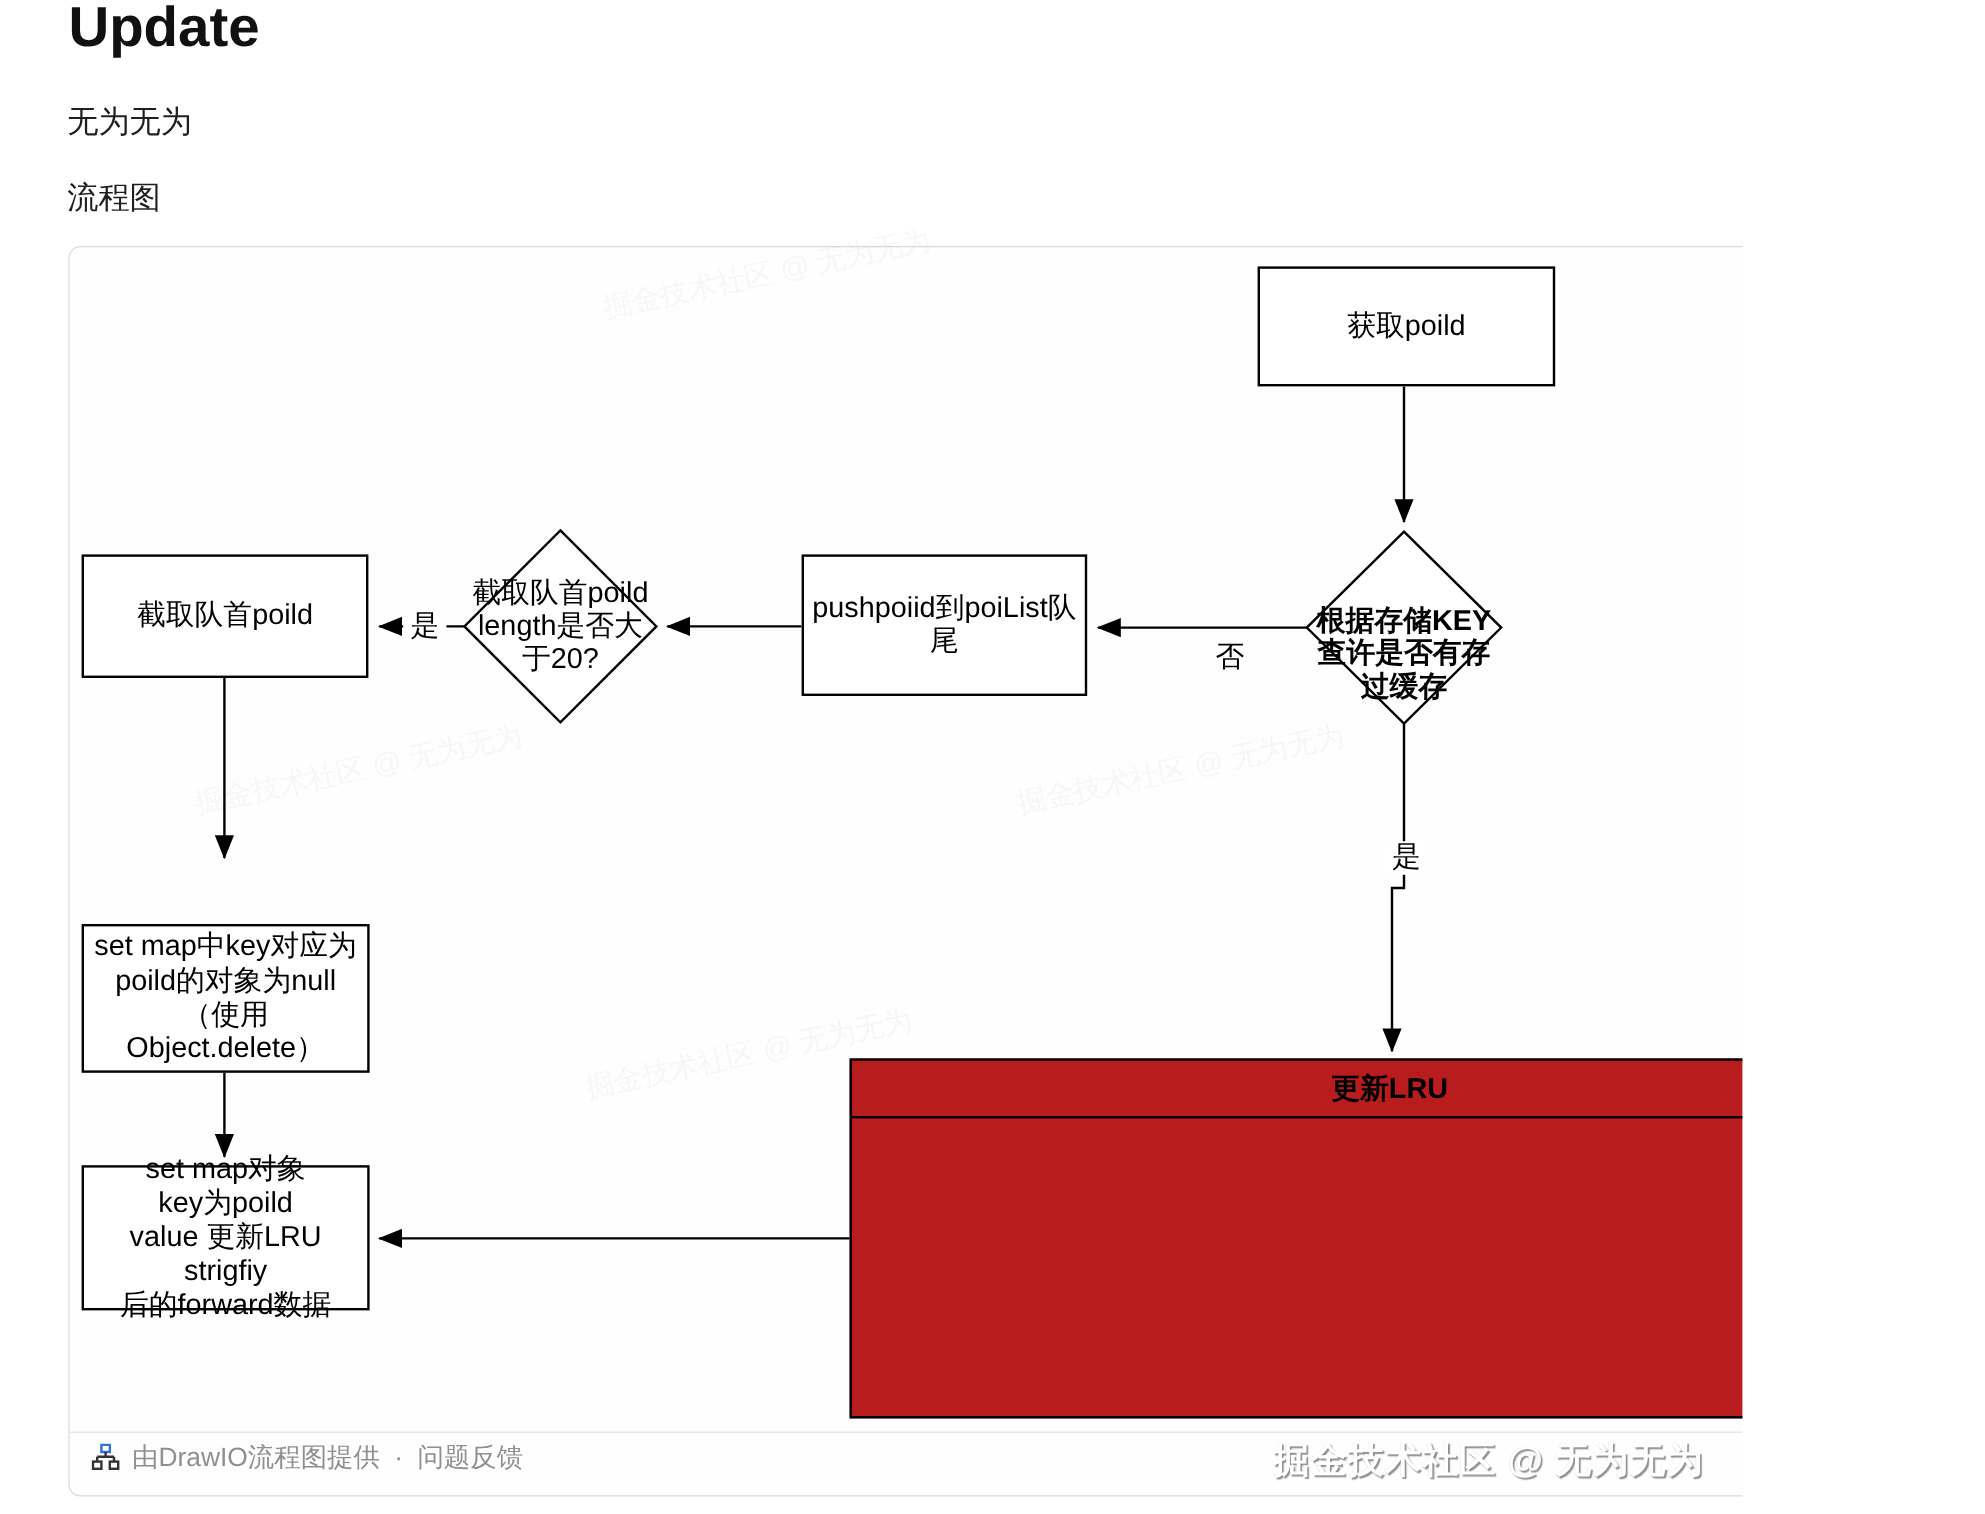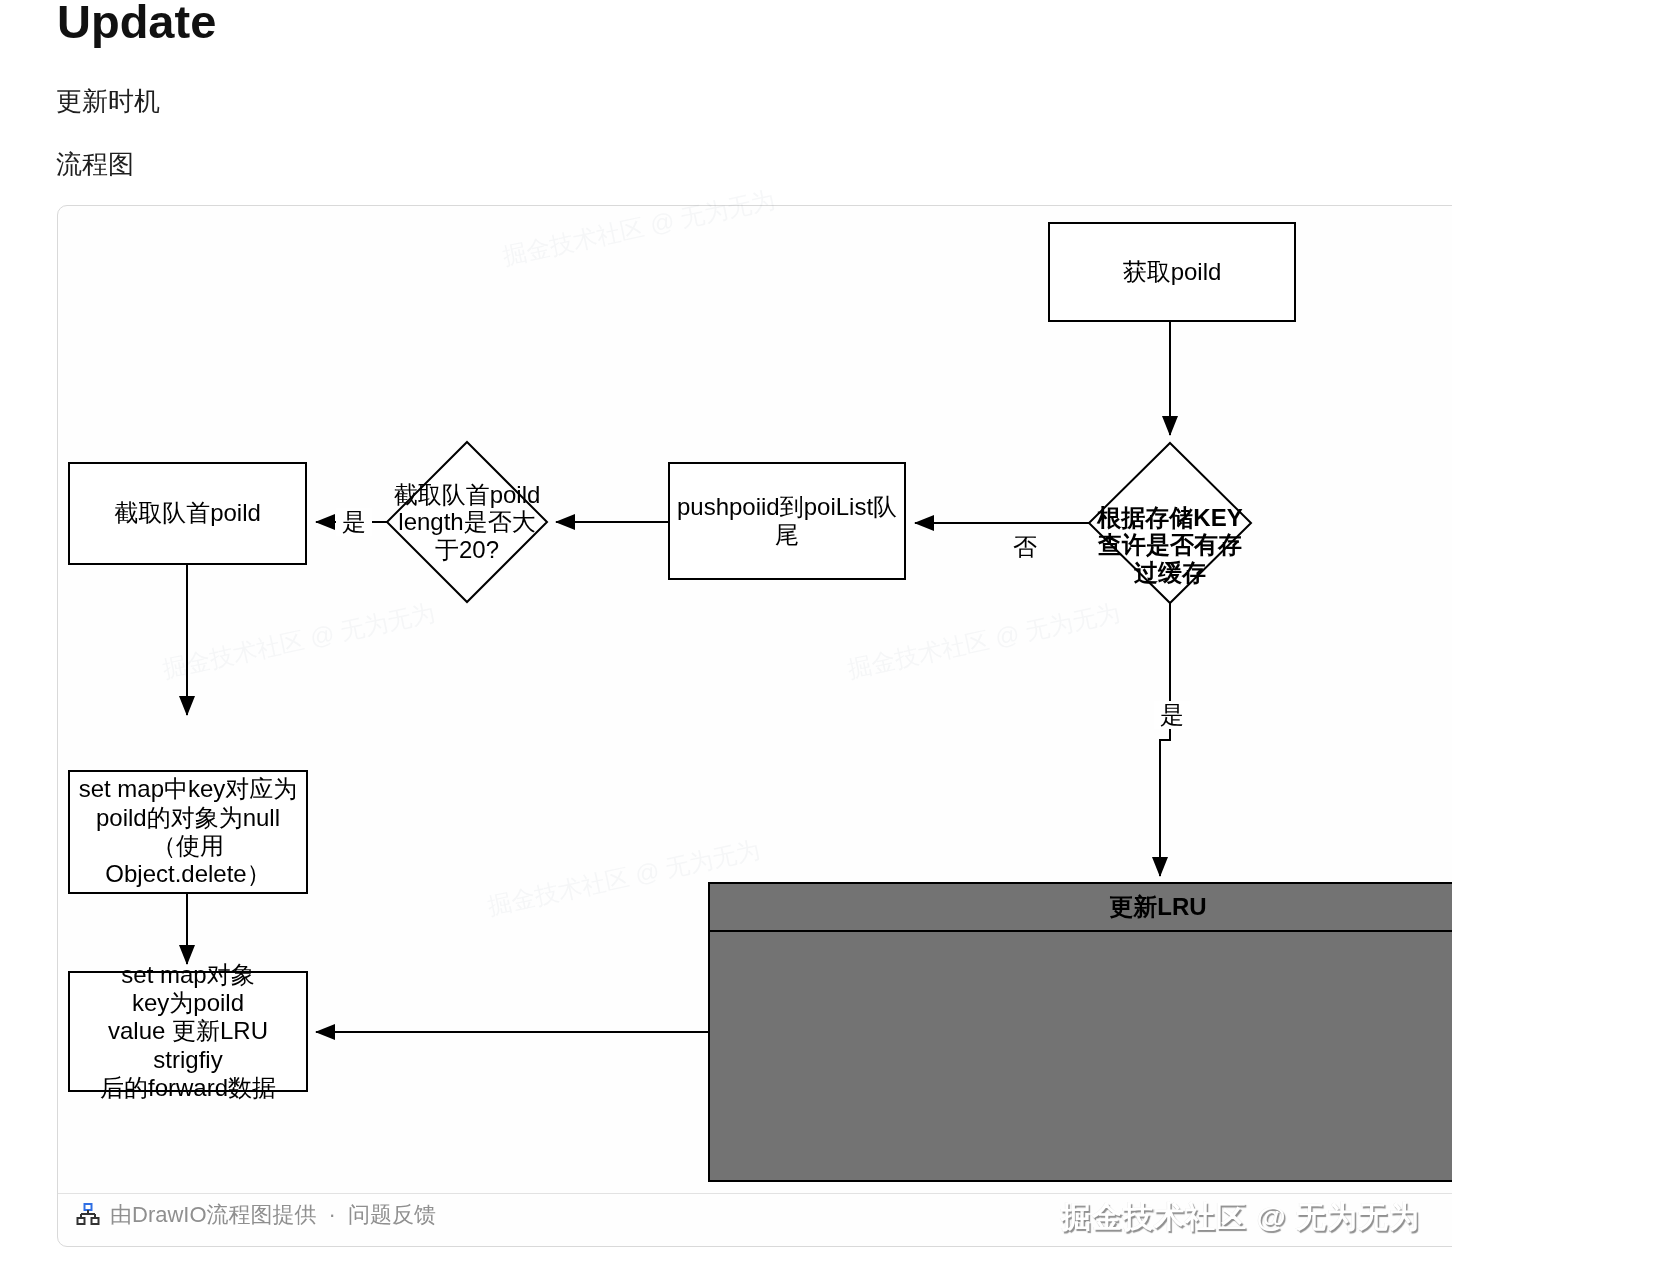--- a/index.html
+++ b/index.html
@@ -11,39 +11,39 @@
          border:1px solid #d9d9d9;border-radius:10px;background:#fefefe;}
   .svg-layer{position:absolute;left:0;top:0;width:1654px;height:1262px;pointer-events:none;}
   .node{position:absolute;border:2px solid #000;background:#fff;display:flex;align-items:center;
         justify-content:center;text-align:center;font-size:24px;line-height:1.18;
         white-space:pre-line;color:#000;box-sizing:border-box;}
   .dlabel{position:absolute;display:flex;align-items:center;justify-content:center;text-align:center;
           font-size:24px;line-height:1.15;white-space:pre-line;color:#000;}
   .elabel{position:absolute;font-size:24px;color:#000;text-align:center;}
   .elabel.onln{background:#fff;line-height:28px;}
   .lru{position:absolute;left:708px;top:882px;width:900px;height:300px;border:2px solid #000;
-       background:#737373;box-sizing:border-box;}
+       background:#b91c1c;box-sizing:border-box;}
   .lru-header{height:46px;border-bottom:2px solid #000;display:flex;align-items:center;
               justify-content:center;font-size:24px;font-weight:700;color:#000;}
   .footer-divider{position:absolute;left:58px;top:1193px;width:1558px;height:1px;background:#e2e2e2;}
   .footer-left{position:absolute;left:76px;top:1200px;display:flex;align-items:center;gap:10px;
                font-size:22px;color:#8f8f8f;}
   .footer-left .sep{margin:0 2px;}
   .wm-main{position:absolute;right:32px;top:1197px;font-size:30px;font-weight:700;letter-spacing:1px;
            color:#ffffff;text-shadow:1.5px 1.5px 1px #8f8f8f,-0.5px -0.5px 0 #ececec;white-space:nowrap;}
   .wm-bg{position:absolute;font-size:24px;color:#5d6f85;opacity:0.05;transform:rotate(-12deg);
          white-space:nowrap;}
 </style>
 </head>
 <body>
 
 <div class="page">
 
   <div class="doc-title">Update</div>
-  <div class="doc-sub" style="top:84px;">更新时机</div>
+  <div class="doc-sub" style="top:84px;">无为无为</div>
   <div class="doc-sub" style="top:147px;">流程图</div>
 
   <div class="panel"></div>
 
   <div class="wm-bg" style="left:500px;top:212px;">掘金技术社区 @ 无为无为</div>
   <div class="wm-bg" style="left:160px;top:625px;">掘金技术社区 @ 无为无为</div>
   <div class="wm-bg" style="left:845px;top:625px;">掘金技术社区 @ 无为无为</div>
   <div class="wm-bg" style="left:485px;top:862px;">掘金技术社区 @ 无为无为</div>
 
   <svg class="svg-layer" viewBox="0 0 1654 1262">

